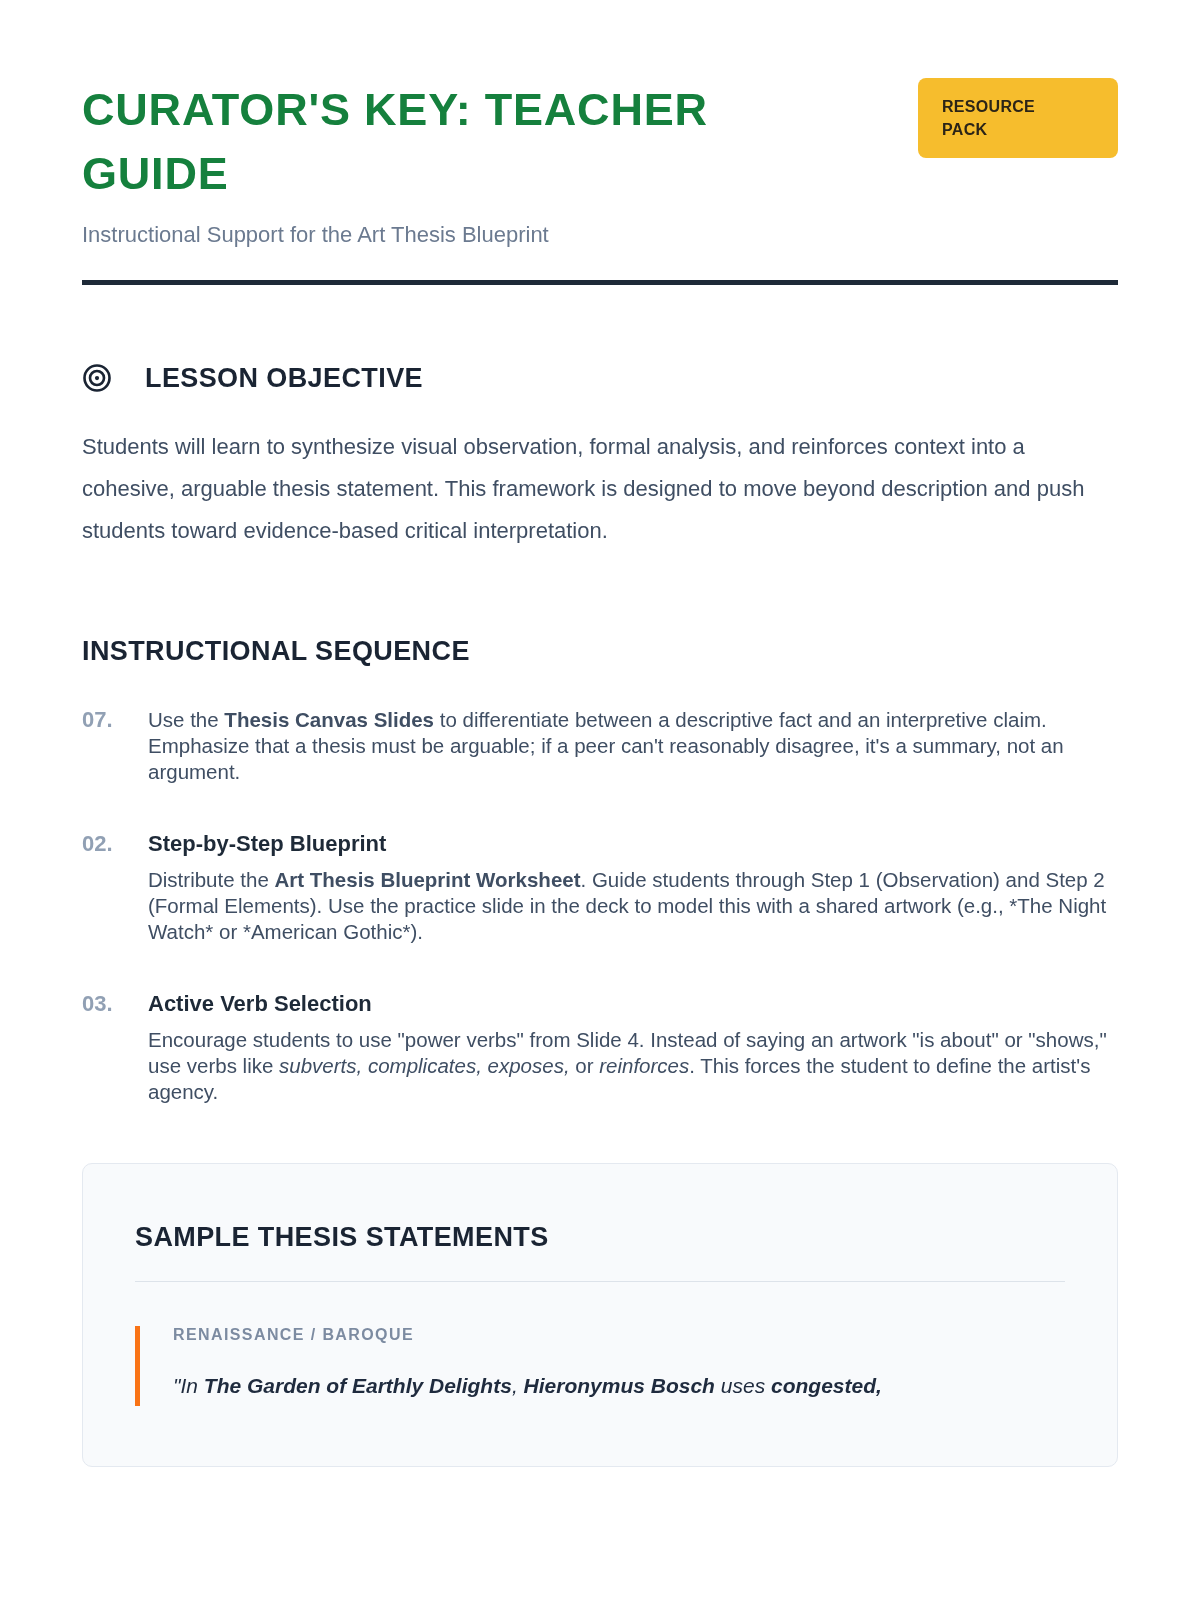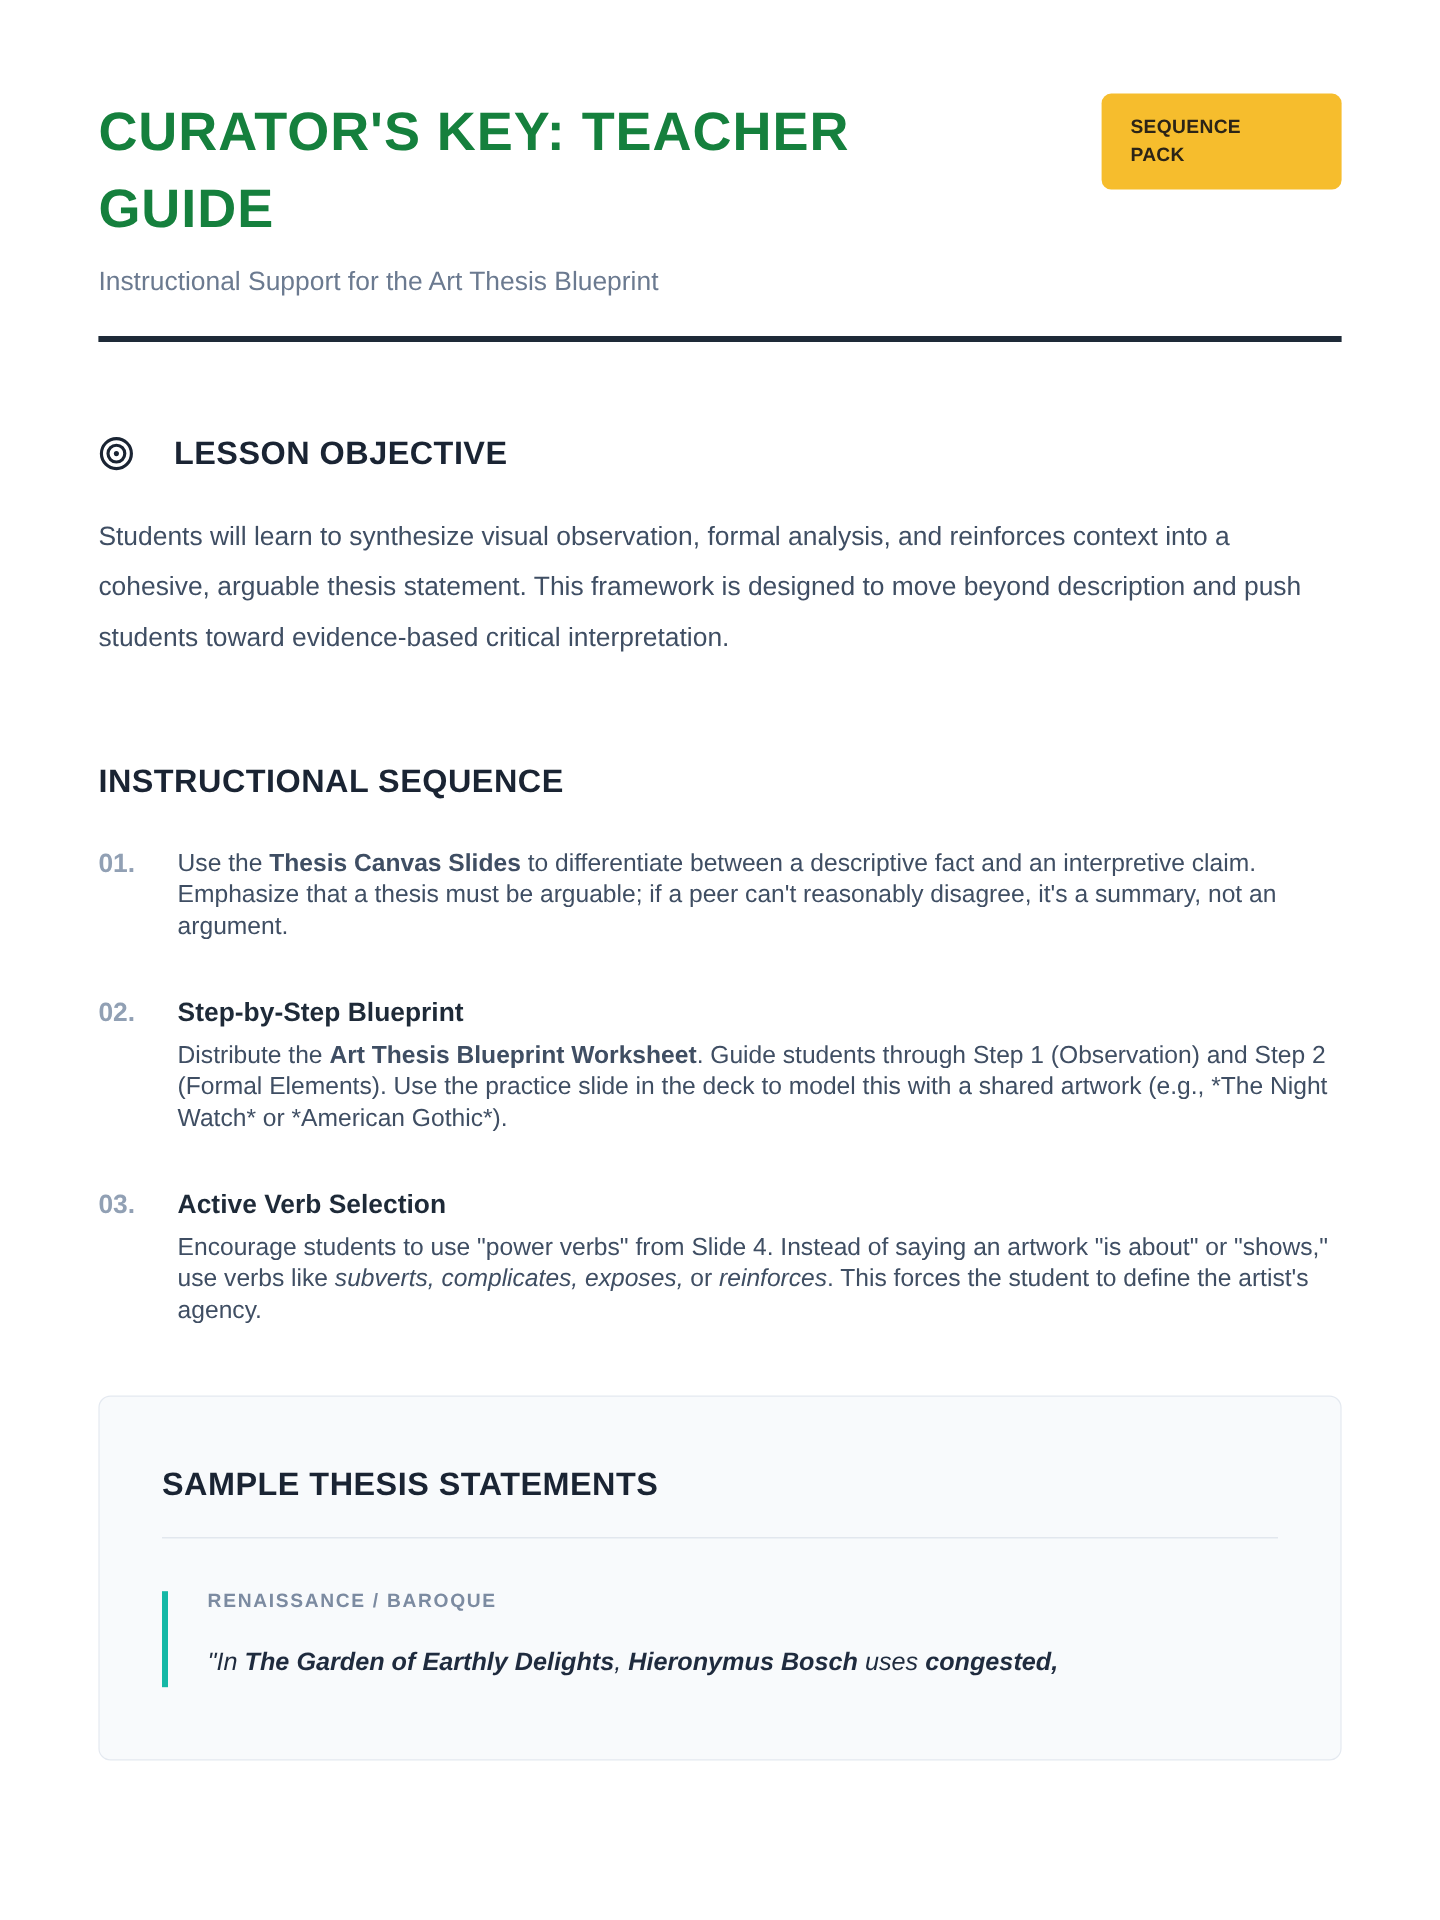--- a/index.html
+++ b/index.html
@@ -112,21 +112,21 @@
     background: #f8fafc;
     border: 1px solid #e4e9f0;
     border-radius: 10px;
     padding: 58px 52px 60px 52px;
   }
   .card-divider {
     margin: 28px 0 44px 0;
     border-top: 1px solid #dde3ea;
   }
   .quote {
-    border-left: 5px solid #14b8a6;
+    border-left: 5px solid #f97316;
     padding-left: 33px;
   }
   .quote-label {
     font-size: 16px;
     font-weight: 700;
     letter-spacing: 1.4px;
     color: #7c8ba1;
     text-transform: uppercase;
   }
   .quote-text {
@@ -137,21 +137,21 @@
     font-style: italic;
   }
 </style>
 </head>
 <body>
 
 <div class="page">
 
   <header class="header">
     <div class="badge">
-      <span>SEQUENCE PACK</span>
+      <span>RESOURCE PACK</span>
     </div>
     <h1 class="title">CURATOR'S KEY: TEACHER GUIDE</h1>
     <p class="subtitle">Instructional Support for the Art Thesis Blueprint</p>
     <div class="rule"></div>
   </header>
 
   <section class="objective-section">
     <h2 class="h2 with-icon">
       <span class="target-icon">
         <svg width="30" height="30" viewBox="0 0 24 24" fill="none">
@@ -164,21 +164,21 @@
     </h2>
     <p class="objective-body">Students will learn to synthesize visual observation, formal analysis, and reinforces context into a cohesive, arguable thesis statement. This framework is designed to move beyond description and push students toward evidence-based critical interpretation.</p>
   </section>
 
   <section class="sequence-section">
     <h2 class="h2">INSTRUCTIONAL SEQUENCE</h2>
 
     <div class="seq-list">
 
       <div class="seq-item">
-        <div class="seq-num">01.</div>
+        <div class="seq-num">07.</div>
         <div class="seq-content">
           <div class="seq-body"><span>Use the </span><span class="b">Thesis Canvas Slides</span><span> to differentiate between a descriptive fact and an interpretive claim. Emphasize that a thesis must be arguable; if a peer can't reasonably disagree, it's a summary, not an argument.</span></div>
         </div>
       </div>
 
       <div class="seq-item">
         <div class="seq-num">02.</div>
         <div class="seq-content">
           <div class="seq-title">Step-by-Step Blueprint</div>
           <div class="seq-body"><span>Distribute the </span><span class="b">Art Thesis Blueprint Worksheet</span><span>. Guide students through Step 1 (Observation) and Step 2 (Formal Elements). Use the practice slide in the deck to model this with a shared artwork (e.g., *The Night Watch* or *American Gothic*).</span></div>

